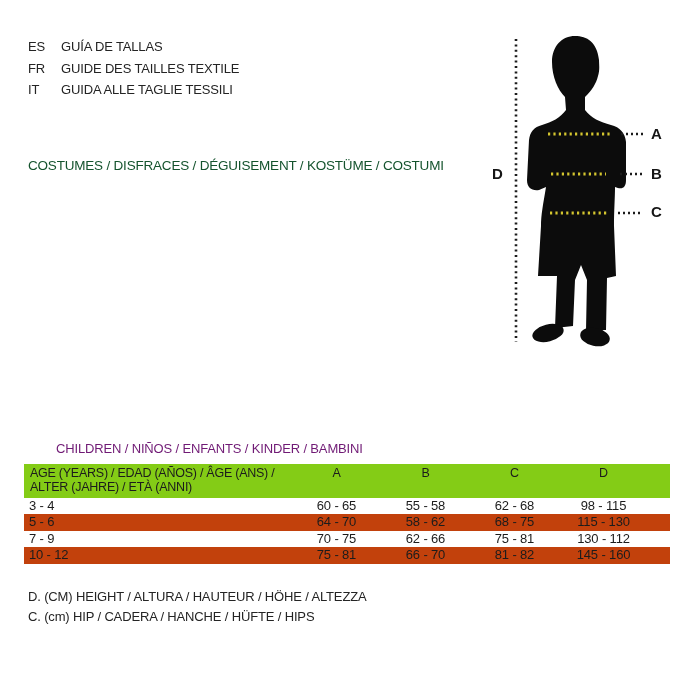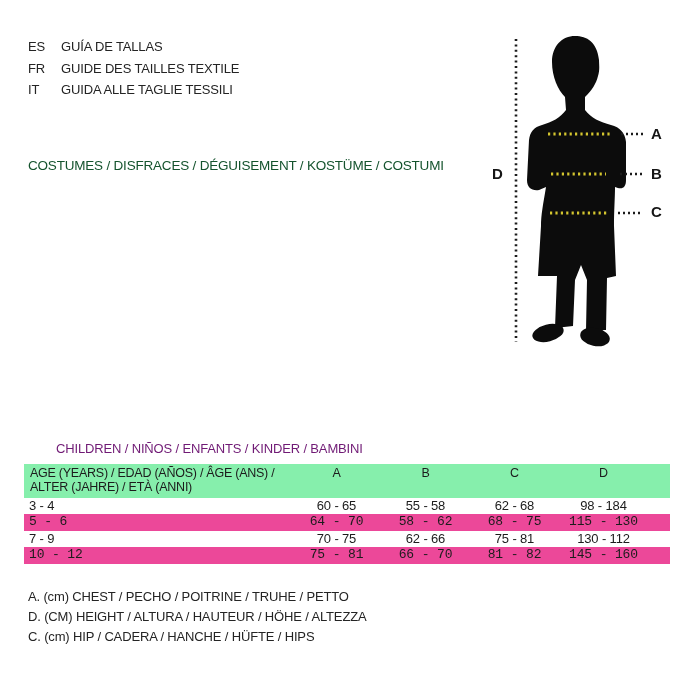--- a/index.html
+++ b/index.html
@@ -17,25 +17,25 @@
   .figure{position:absolute;left:480px;top:30px;width:215px;height:325px;}
   .figure svg{position:absolute;left:0;top:0;}
   .measure-label{position:absolute;font-size:15px;font-weight:bold;color:#151515;line-height:18px;}
   .lbl-a{left:171px;top:95px;}
   .lbl-b{left:171px;top:135px;}
   .lbl-c{left:171px;top:173px;}
   .lbl-d{left:12px;top:135px;}
   
   .section-title{position:absolute;left:28px;top:441px;font-size:13px;color:#701a75;white-space:nowrap;margin-left:28px;}
   .size-table{position:absolute;left:24px;top:464px;width:646px;font-size:13px;color:#1c1c1c;}
-  .thead{background:#86efac;display:flex;align-items:flex-start;padding:3px 0 4px 0;font-size:12.5px;letter-spacing:-0.25px;line-height:13.5px;}
+  .thead{background:#84cc16;display:flex;align-items:flex-start;padding:3px 0 4px 0;font-size:12.5px;letter-spacing:-0.25px;line-height:13.5px;}
   .col-age{width:268px;padding-left:6px;box-sizing:border-box;}
   .col-val{width:89px;text-align:center;}
   .trow{display:flex;align-items:center;height:16.4px;line-height:16.4px;}
-  .trow.alt{background:#ec4899;font-family:Liberation Mono, monospace;}
+  .trow.alt{background:#c2410c;}
   .trow .col-age{padding-left:5px;}
   
   .legend{position:absolute;left:28px;top:587px;font-size:13px;line-height:19.8px;color:#242424;}
   .legend div{white-space:nowrap;}
 </style>
 </head>
 <body>
 
 <div class="lang-list">
   <div class="lang-row">
@@ -121,21 +121,21 @@
     <div class="col-val">B</div>
     <div class="col-val">C</div>
     <div class="col-val">D</div>
   </div>
 
   <div class="trow">
     <div class="col-age">3 - 4</div>
     <div class="col-val">60 - 65</div>
     <div class="col-val">55 - 58</div>
     <div class="col-val">62 - 68</div>
-    <div class="col-val">98 - 184</div>
+    <div class="col-val">98 - 115</div>
   </div>
   <div class="trow alt">
     <div class="col-age">5 - 6</div>
     <div class="col-val">64 - 70</div>
     <div class="col-val">58 - 62</div>
     <div class="col-val">68 - 75</div>
     <div class="col-val">115 - 130</div>
   </div>
   <div class="trow">
     <div class="col-age">7 - 9</div>
@@ -147,16 +147,15 @@
   <div class="trow alt">
     <div class="col-age">10 - 12</div>
     <div class="col-val">75 - 81</div>
     <div class="col-val">66 - 70</div>
     <div class="col-val">81 - 82</div>
     <div class="col-val">145 - 160</div>
   </div>
 </div>
 
 <div class="legend">
-  <div>A. (cm) CHEST / PECHO / POITRINE / TRUHE / PETTO</div>
   <div>D. (CM) HEIGHT / ALTURA / HAUTEUR / HÖHE / ALTEZZA</div>
   <div>C. (cm) HIP / CADERA / HANCHE / HÜFTE / HIPS</div>
 </div>
 
 </body></html>

